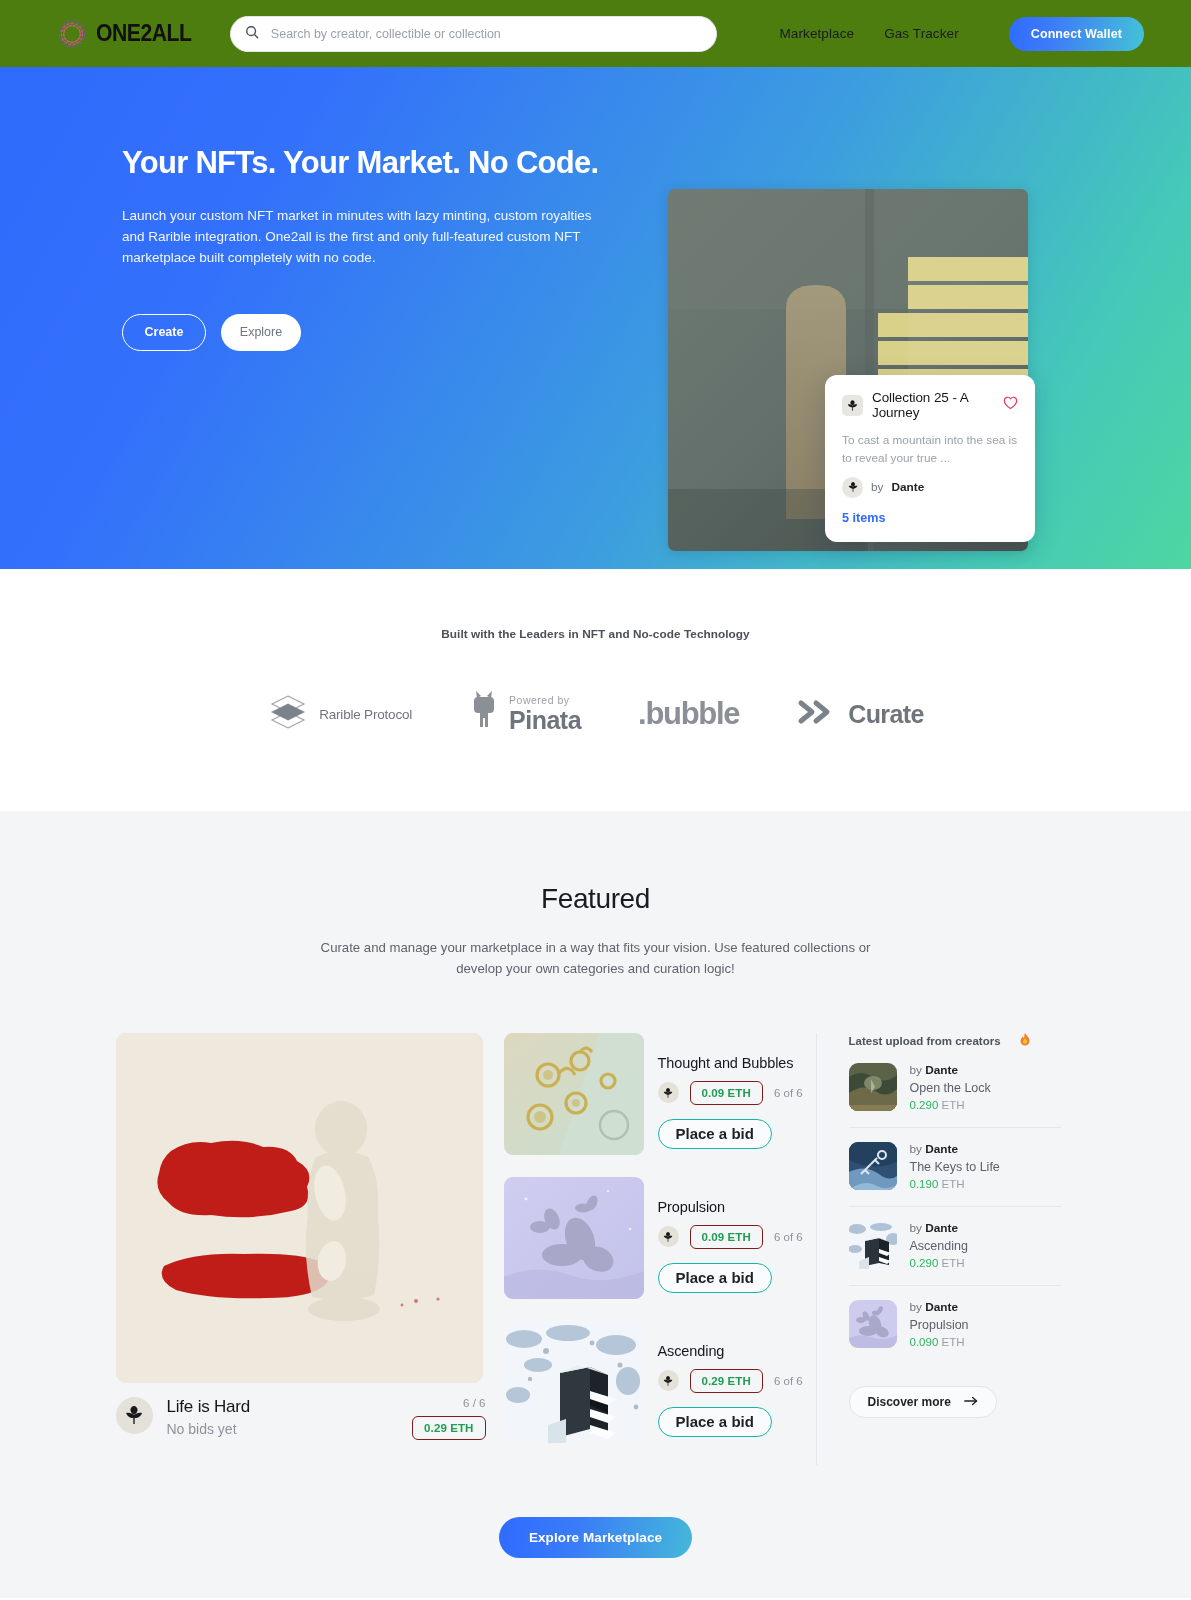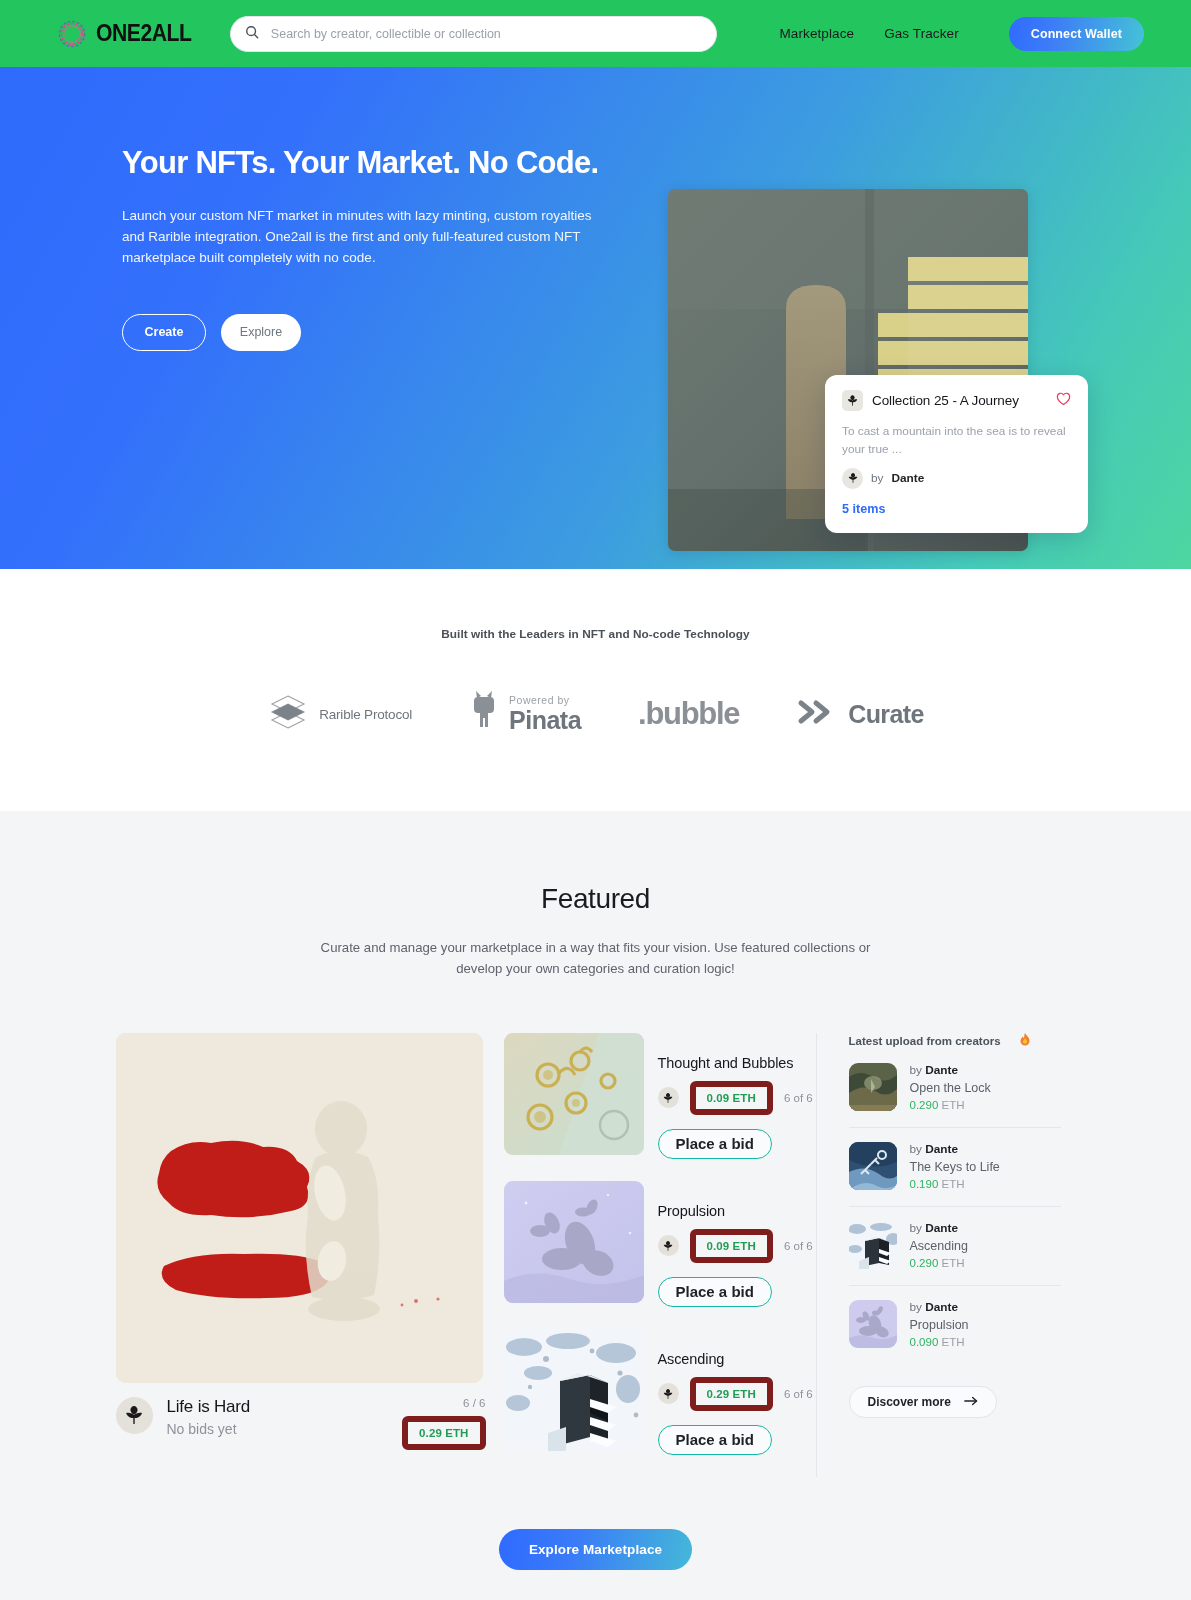--- a/index.html
+++ b/index.html
@@ -7,21 +7,21 @@
   body {
     font-family: "Liberation Sans", sans-serif;
     background: #ffffff;
     color: #1b1b1f;
     -webkit-font-smoothing: antialiased;
   }
 
   
   .header {
     height: 67px;
-    background: #22c55e;
+    background: #4d7c0f;
     display: flex;
     align-items: center;
     padding: 0 47px 0 56px;
     position: relative;
     z-index: 20;
   }
   .logo-wrap { display: flex; align-items: center; gap: 8px; flex: 0 0 auto; }
   .logo-mark { width: 32px; height: 32px; display:block; }
   .logo-text {
     font-size: 23px;
@@ -127,21 +127,21 @@
     width: 360px; height: 362px;
     border-radius: 7px;
     overflow: hidden;
     box-shadow: 0 2px 14px rgba(0,0,0,.12);
   }
   .hero-art svg { display: block; width: 100%; height: 100%; }
 
   .coll-card {
     position: absolute;
     left: 825px; top: 308px;
-    width: 263px;
+    width: 210px;
     background: #fff;
     border-radius: 12px;
     box-shadow: 0 6px 26px rgba(15,30,70,.18);
     padding: 15px 17px 17px 17px;
   }
   .coll-top { display: flex; align-items: center; gap: 9px; }
   .avatar {
     width: 21px; height: 21px; border-radius: 5px;
     background: #e8e6e1;
     display: flex; align-items: center; justify-content: center;
@@ -212,21 +212,21 @@
     flex: 0 0 auto;
   }
   .main-foot-txt { margin-left: 14px; }
   .main-name { font-size: 17px; font-weight: 500; color: #14161a; letter-spacing: -.2px; }
   .main-bids { margin-top: 4px; font-size: 14px; color: #8d939b; }
   .main-right { margin-left: auto; text-align: right; }
   .main-count { font-size: 11.5px; color: #8d939b; }
   .price-pill {
     margin-top: 7px;
     display: inline-block;
-    border: 6px solid #7f1d1d;
+    border: 1px solid #7f1d1d;
     border-radius: 6px;
     padding: 5px 11px;
     font-size: 11.5px; font-weight: 700; color: #1f9d52;
     letter-spacing: .1px;
   }
 
   .list-item { display: flex; margin-bottom: 22px; }
   .list-thumb {
     width: 140px; height: 122px;
     border-radius: 9px; overflow: hidden; flex: 0 0 140px;

